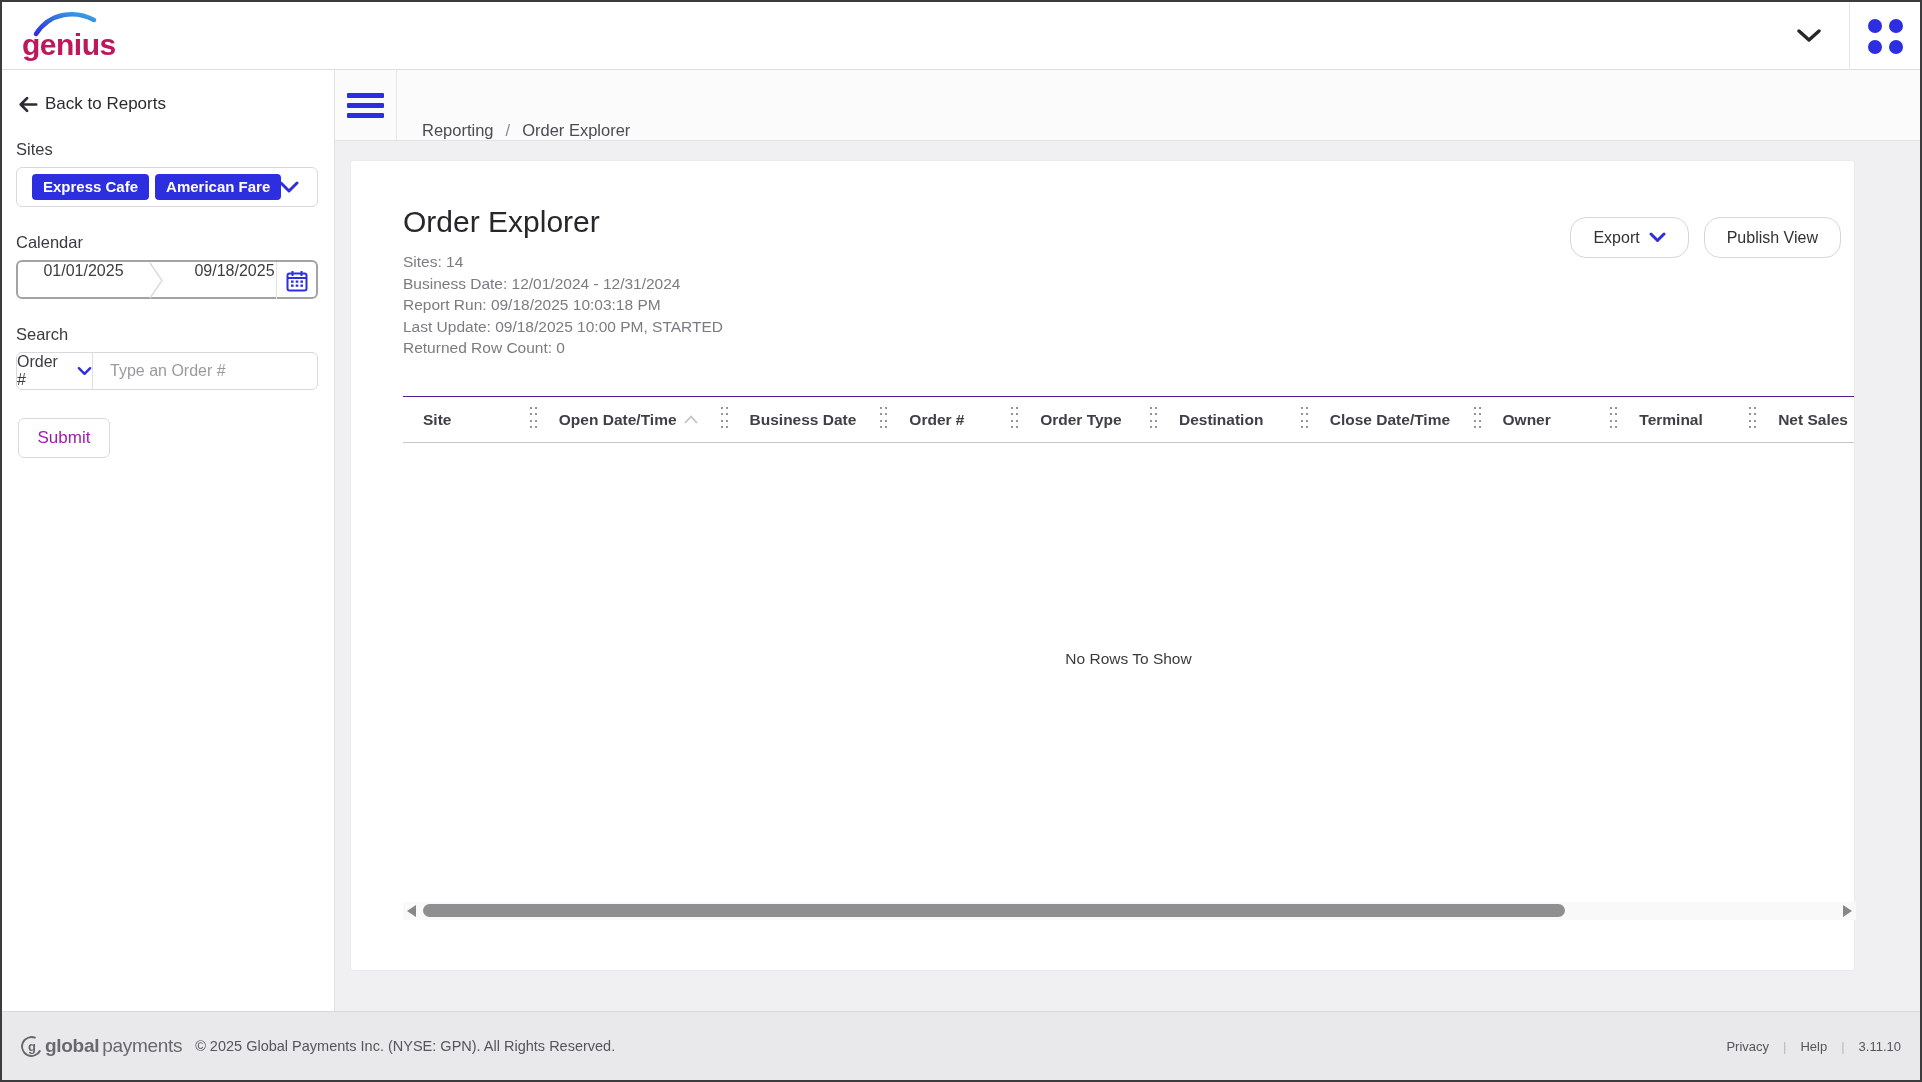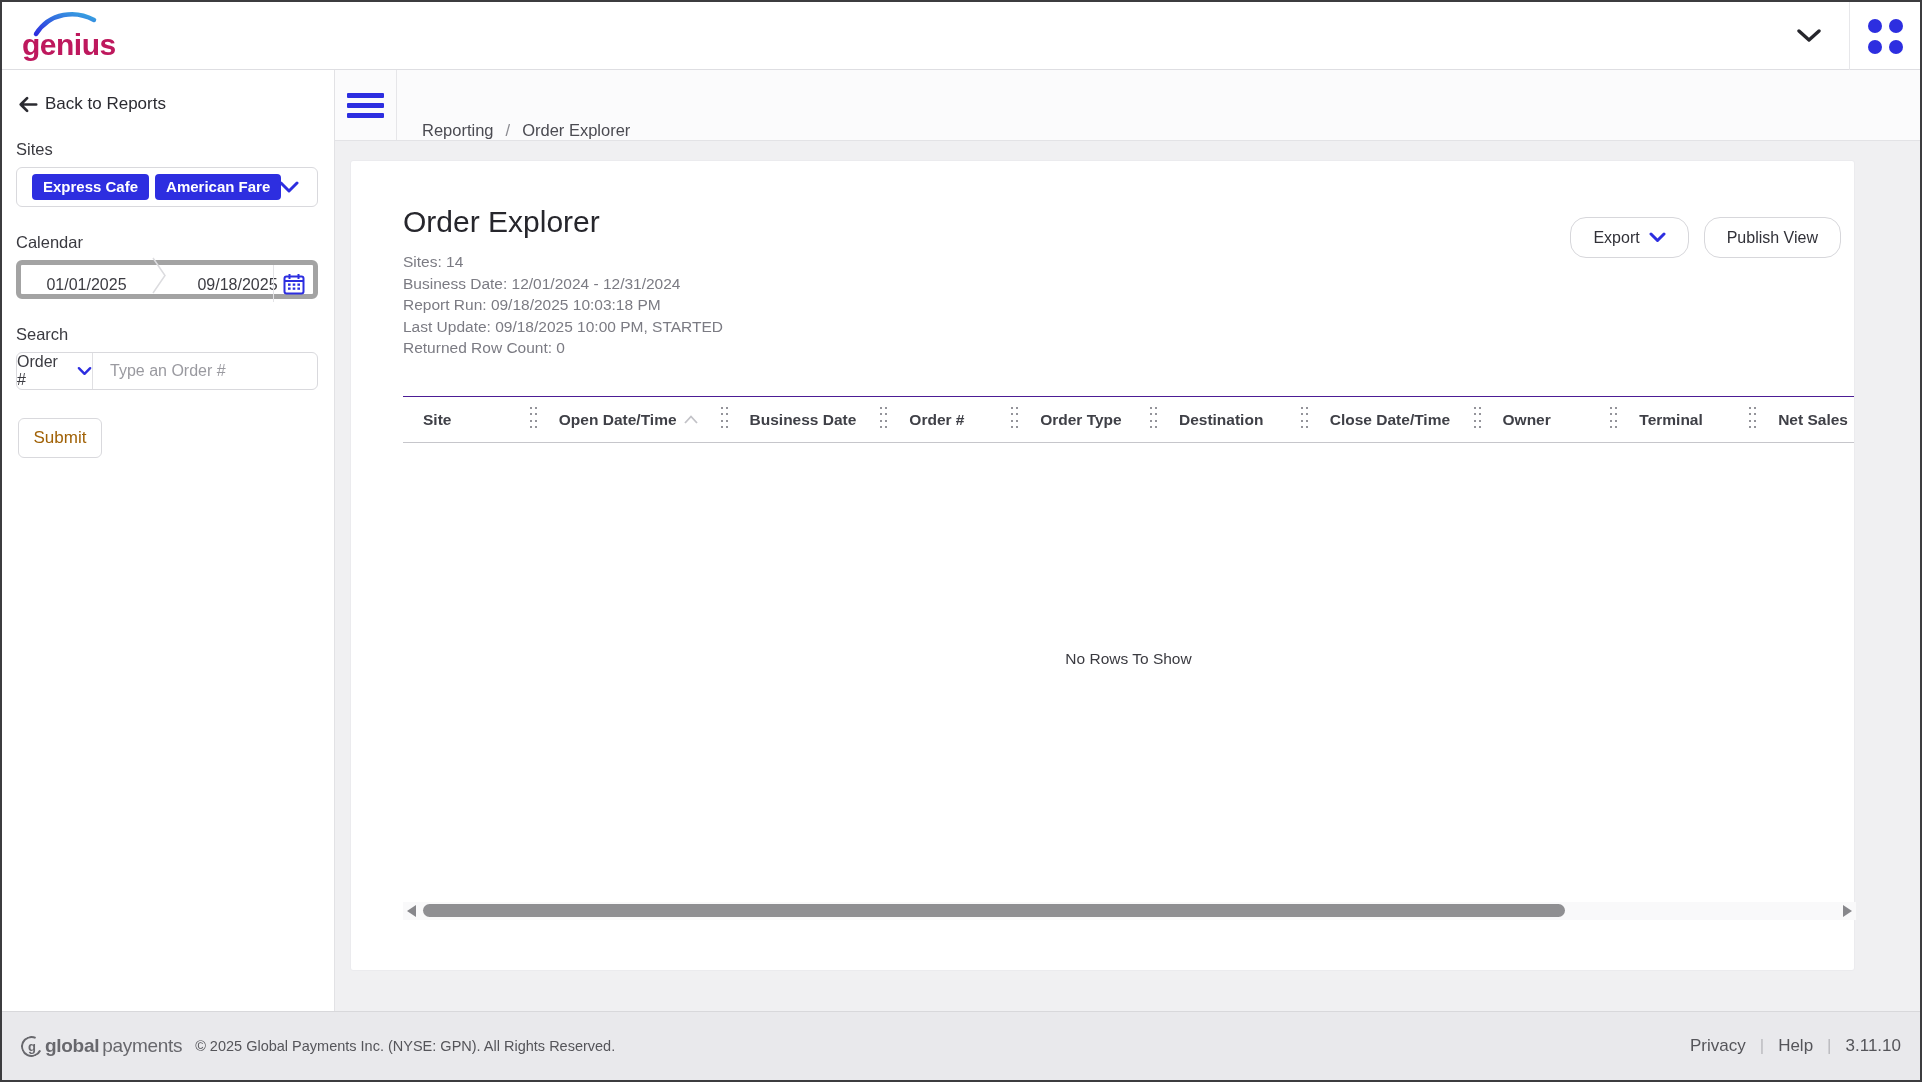--- a/index.html
+++ b/index.html
@@ -27,38 +27,38 @@
   .sidebar { position:absolute; left:0; top:68px; width:333px; height:945px; background:#ffffff;
              border-right:1px solid #e2e2e5; padding:24px 16px 0 14px; z-index:4; }
   .back-link { display:flex; align-items:center; gap:7px; color:#2b2b31; font-size:17px; cursor:pointer; margin-left:2px; }
   .side-label { font-size:16.5px; color:#3a3a40; margin-top:26px; margin-bottom:8px; }
   .sites-select { position:relative; width:302px; height:40px; border:1px solid #d9d9dd; border-radius:6px;
                   background:#fff; display:flex; align-items:center; padding-left:15px; gap:6px; cursor:pointer; }
   .chip { display:inline-block; background:#2d2ee0; color:#ffffff; font-size:15px; font-weight:bold;
           line-height:26px; height:26px; padding:0 11px; border-radius:4px; white-space:nowrap; }
   .select-chev { position:absolute; right:18px; top:13px; }
 
-  .daterange { position:relative; width:302px; height:39px; border:5px solid #a3a3a3; border-radius:6px;
-               background:#fff; display:flex; align-items:flex-end; }
+  .daterange { position:relative; width:302px; height:39px; border:2px solid #a3a3a3; border-radius:6px;
+               background:#fff; display:flex; align-items:flex-start; }
   .date-val { width:131px; display:flex; align-items:center; justify-content:center;
               font-size:16px; color:#3c3c42; cursor:text; }
   .date-chev-div { width:20px; display:flex; align-items:center; }
   .cal-btn { position:absolute; right:0; top:0; width:40px; height:37px; border-left:1px solid #e3e3e6;
              display:flex; align-items:center; justify-content:center; cursor:pointer; }
 
   .searchbox { width:302px; height:38px; border:1px solid #d9d9dd; border-radius:6px; background:#fff;
                display:flex; align-items:stretch; overflow:hidden; }
   .search-type { width:128px; border-right:1px solid #e0e0e3; display:flex; align-items:center;
                  justify-content:center; gap:9px; font-size:16px; color:#3c3c42; cursor:pointer; }
   .search-input { flex:1; border:none; outline:none; font-size:16px; color:#3c3c42; padding-left:17px;
                   font-family:"Liberation Sans", sans-serif; background:transparent; }
   .search-input::placeholder { color:#9a9aa0; }
 
-  .submit-btn { margin-top:28px; margin-left:2px; width:84px; height:40px; background:#fff;
-                border:1px solid #d9d9dd; border-radius:6px; font-size:17px; color:#a16207;
+  .submit-btn { margin-top:28px; margin-left:2px; width:92px; height:40px; background:#fff;
+                border:1px solid #d9d9dd; border-radius:6px; font-size:17px; color:#a21caf;
                 font-family:"Liberation Sans", sans-serif; cursor:pointer; }
 
   
   .main { position:absolute; left:333px; top:68px; right:0; height:945px; background:#f0f0f2; }
   .crumbbar { position:absolute; left:0; top:0; right:0; height:71px; background:#fbfbfc;
               border-bottom:1px solid #e3e3e6; display:flex; align-items:stretch; }
   .hamburger-col { width:62px; border-right:1px solid #e6e6e9; display:flex; align-items:center;
                    justify-content:center; cursor:pointer; }
   .hamburger { display:flex; flex-direction:column; gap:5px; }
   .hamburger i { display:block; width:37px; height:5px; background:#2d2ee0; border-radius:1px; }
@@ -101,21 +101,21 @@
             padding:0 19px; z-index:6; }
   .footer-left { display:flex; align-items:center; gap:13px; }
   .gp-logo { display:flex; align-items:center; gap:3px; color:#68686d; }
   .gp-mark { width:21px; height:21px; border:2px solid #68686d; border-right-color:transparent;
              border-radius:50%; display:flex; align-items:center; justify-content:center;
              font-size:13px; font-weight:bold; transform:rotate(-20deg); }
   .gp-mark span { transform:rotate(20deg); }
   .gp-bold { font-size:19px; font-weight:bold; letter-spacing:-0.3px;text-align:right; }
   .gp-light { font-size:19px; letter-spacing:-0.3px; }
   .copyright { font-size:14.5px; color:#55555a; }
-  .footer-right { display:flex; align-items:center; gap:14px; font-size:17px; color:#55555a; }
+  .footer-right { display:flex; align-items:center; gap:14px; font-size:13px; color:#55555a; }
   .footer-right .fsep { color:#b9b9bd; }
   .flink { cursor:pointer; }
 
   svg { display:block; }
 </style>
 </head>
 <body>
 
 <div class="screen">
 

